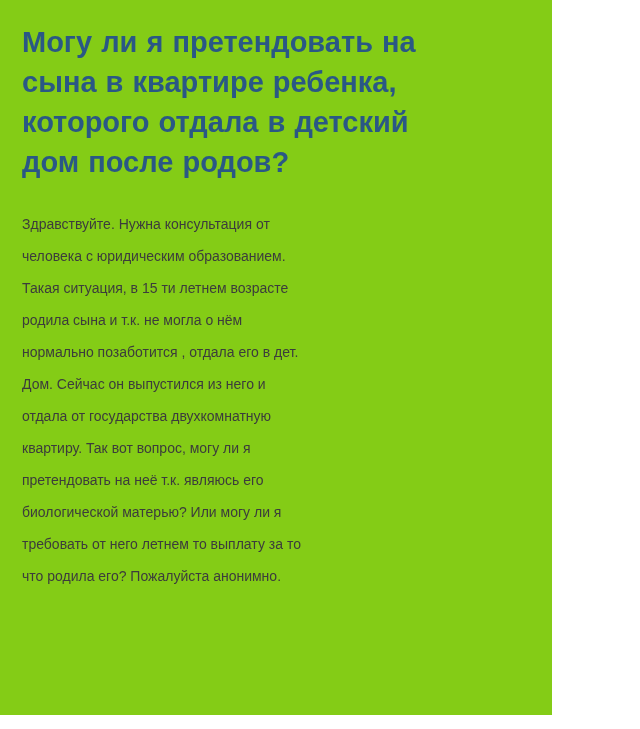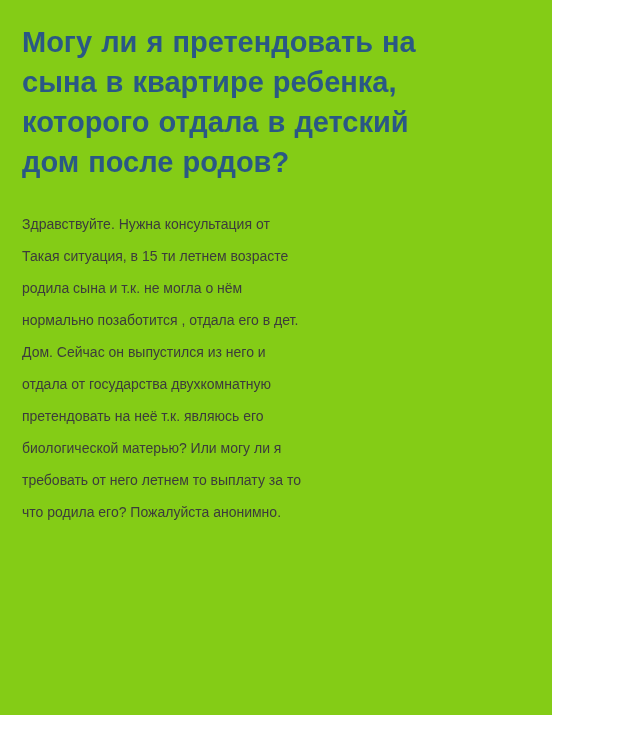--- a/index.html
+++ b/index.html
@@ -66,25 +66,27 @@
     <h1 class="question-title">
       <span class="body-line">Могу ли я претендовать на</span>
       <span class="body-line">сына в квартире ребенка,</span>
       <span class="body-line">которого отдала в детский</span>
       <span class="body-line">дом после родов?</span>
     </h1>
 
     <div class="question-body">
       <p>
         <span class="body-line">Здравствуйте. Нужна консультация от</span>
+        <span class="body-line">человека с юридическим образованием.</span>
         <span class="body-line">Такая ситуация, в 15 ти летнем возрасте</span>
         <span class="body-line">родила сына и т.к. не могла о нём</span>
         <span class="body-line">нормально позаботится , отдала его в дет.</span>
         <span class="body-line">Дом. Сейчас он выпустился из него и</span>
         <span class="body-line">отдала от государства двухкомнатную</span>
+        <span class="body-line">квартиру. Так вот вопрос, могу ли я</span>
         <span class="body-line">претендовать на неё т.к. являюсь его</span>
         <span class="body-line">биологической матерью? Или могу ли я</span>
         <span class="body-line">требовать от него летнем то выплату за то</span>
         <span class="body-line">что родила его? Пожалуйста анонимно.</span>
       </p>
     </div>
 
   </div>
   <div class="bottom-strip"></div>
 </div>

